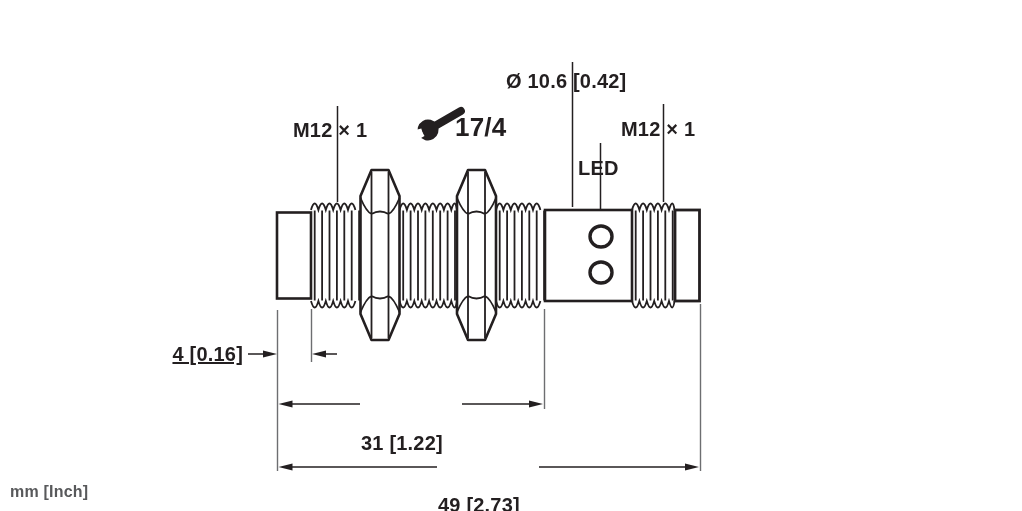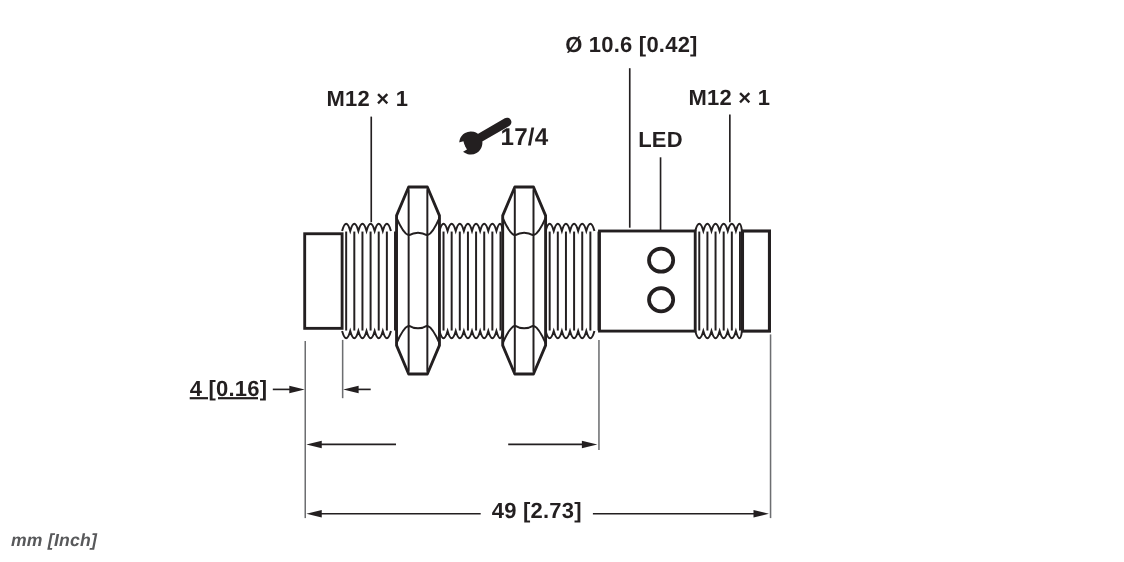--- a/index.html
+++ b/index.html
@@ -6,24 +6,24 @@
   .stage{
     position:relative;width:1022px;height:511px;background:#ffffff;
     font-family:"Liberation Sans","DejaVu Sans",sans-serif;
     color:#231f20;overflow:hidden;
   }
   .stage svg{position:absolute;left:0;top:0;}
   .lbl{
     position:absolute;font-size:20px;font-weight:600;letter-spacing:0.2px;
     white-space:nowrap;color:#231f20;
   }
-  .center{text-align:center;}
+  .center{text-align:left;margin-top:40px;}
   .right{text-align:right;text-decoration:underline;}
-  .units{font-size:16px;font-weight:600;color:#58595b;font-style:italic;}
-  .wrenchsize{font-size:22px;}
+  .units{font-size:16px;font-weight:600;color:#58595b;}
+  .wrenchsize{font-size:26px;}
 </style>
 </head>
 <body>
 
 <div class="stage">
 
   <svg width="1022" height="511" viewBox="0 0 1022 511">
 
     <g stroke="#231f20" stroke-width="1.5">
       <line x1="337.5" y1="106" x2="337.5" y2="202"></line>
@@ -136,17 +136,18 @@
   <div class="lbl center" style="left:506px;top:30px;width:136px;">Ø 10.6 [0.42]</div>
 
   <div class="lbl center" style="left:621px;top:78px;width:84px;">M12 × 1</div>
 
   <div class="lbl center" style="left:578px;top:117px;width:45px;">LED</div>
 
   <div class="lbl wrenchsize" style="left:455px;top:112px;">17/4</div>
 
   <div class="lbl right" style="left:160px;top:343px;width:83px;">4 [0.16]</div>
 
+  <div class="lbl center" style="left:361px;top:392px;width:100px;">31 [1.22]</div>
 
   <div class="lbl center" style="left:438px;top:454px;width:100px;">49 [2.73]</div>
 
   <div class="lbl units" style="left:10px;top:483px;">mm [Inch]</div>
 </div>
 
 </body></html>

